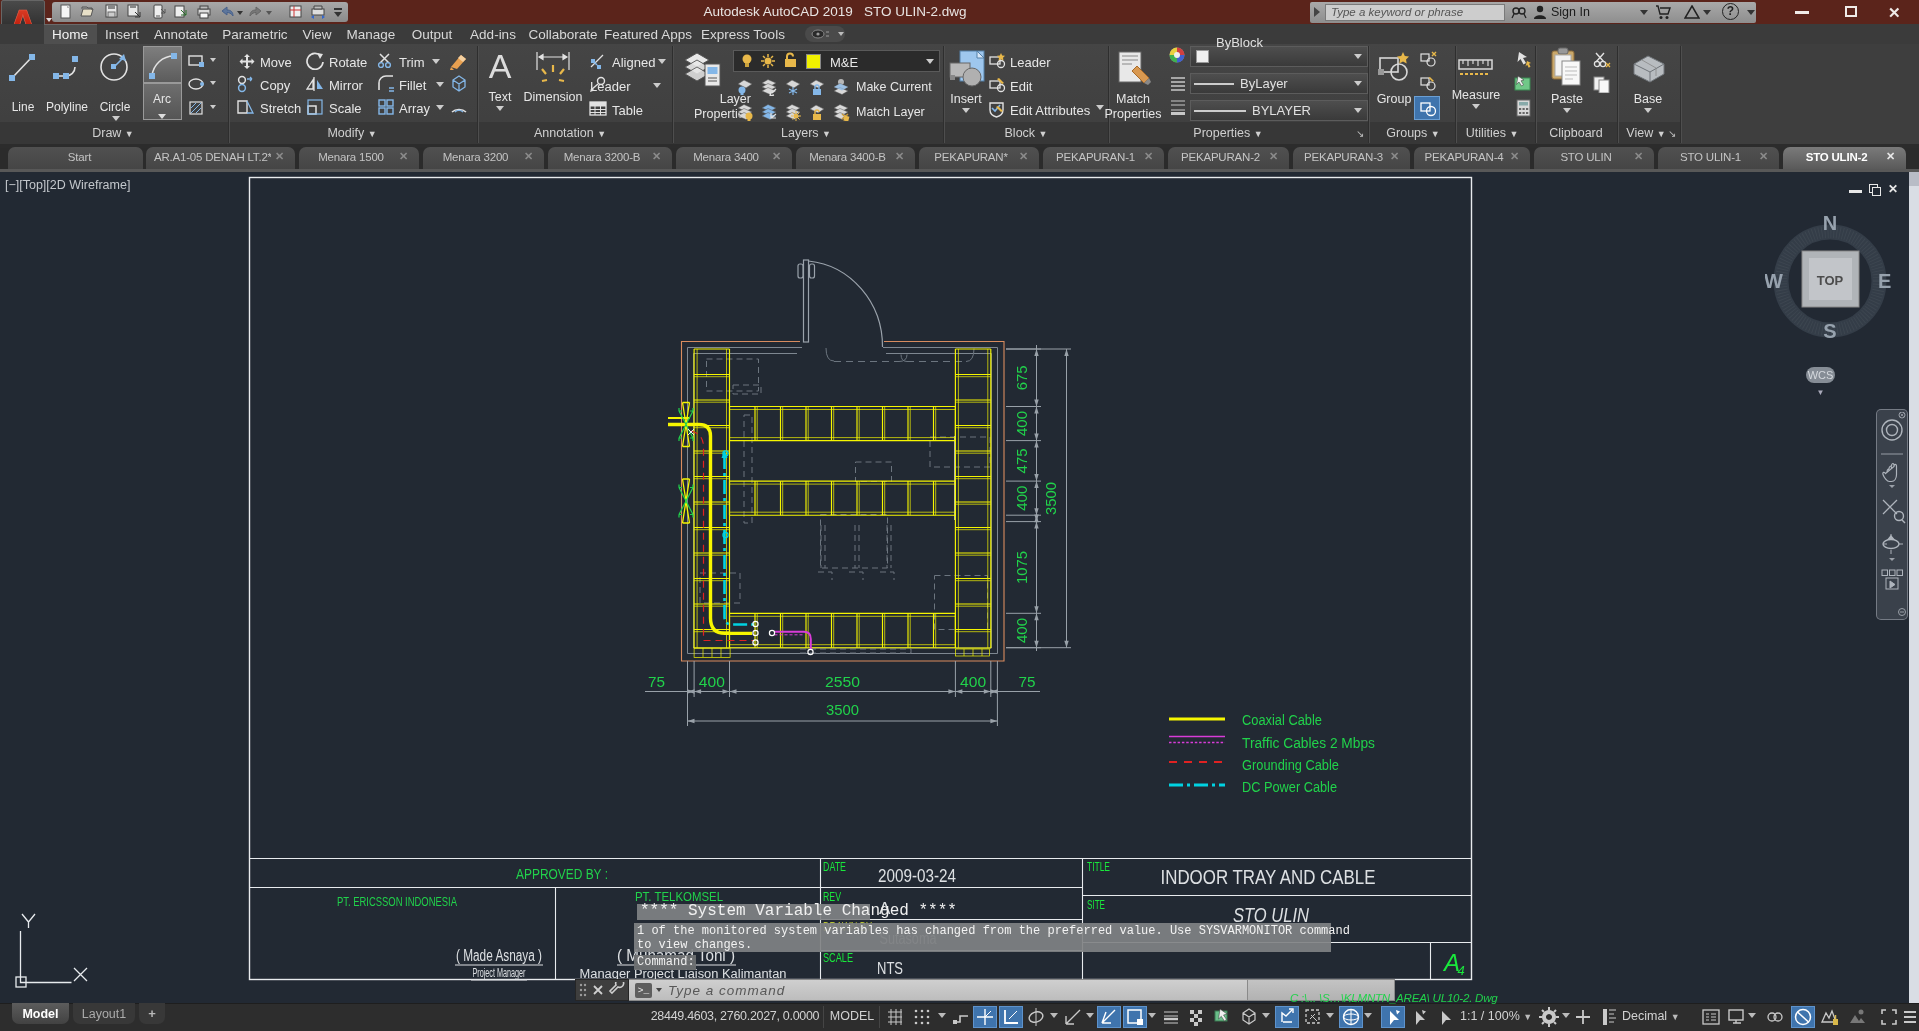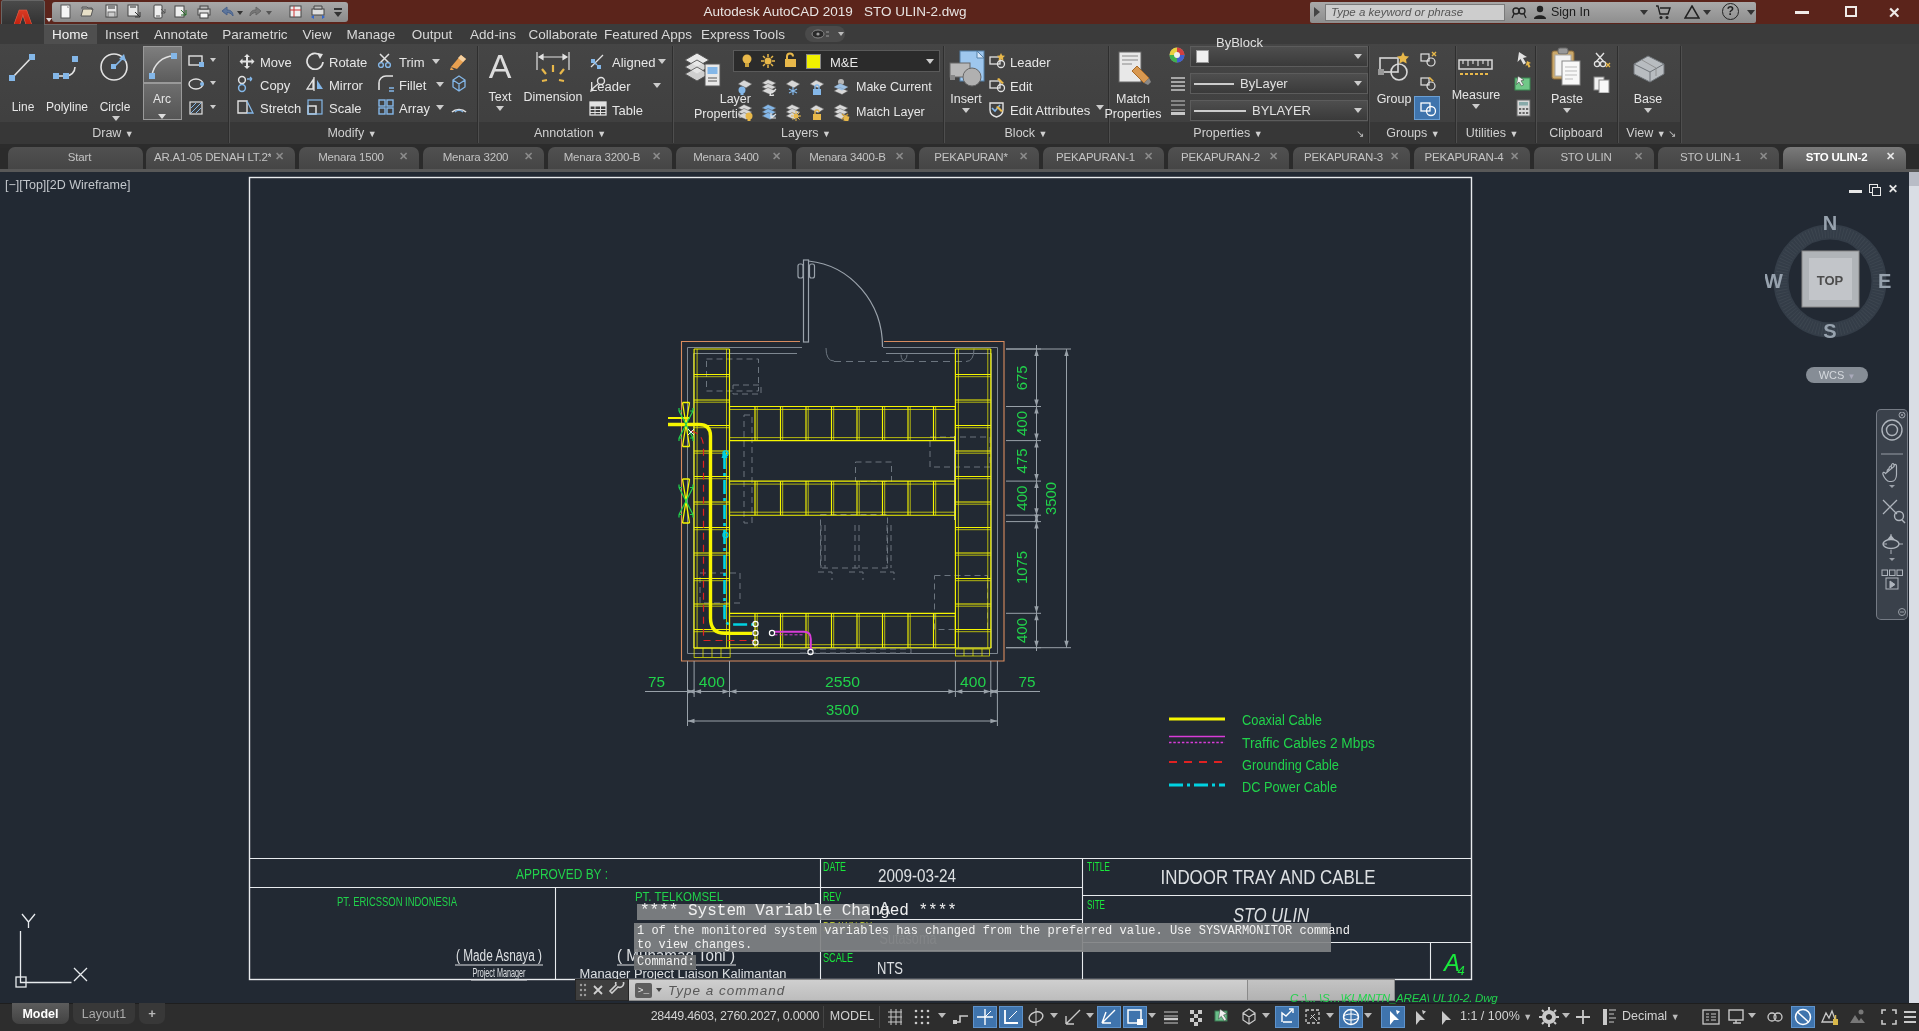--- a/index.html
+++ b/index.html
@@ -901,21 +901,21 @@
 <circle cx="65" cy="71" r="49" fill="none" stroke="#343d48" stroke-width="15"></circle>
 <circle cx="65" cy="71" r="49" fill="none" stroke="#3d4650" stroke-width="12" stroke-dasharray="1 2"></circle>
 <rect x="37" y="41" width="57" height="56" fill="#b0b4b8" stroke="#888"></rect>
 <rect x="44" y="48" width="43" height="42" fill="#c2c5c9"></rect>
 <text x="65" y="75" font-size="13" fill="#4c4c4c" text-anchor="middle" font-weight="bold" font-family="Liberation Sans,sans-serif">TOP</text>
 <text x="65" y="20" font-size="20" fill="#97a2ae" text-anchor="middle" font-weight="bold" font-family="Liberation Sans,sans-serif">N</text>
 <text x="65" y="128" font-size="20" fill="#97a2ae" text-anchor="middle" font-weight="bold" font-family="Liberation Sans,sans-serif">S</text>
 <text x="-1" y="78" font-size="20" fill="#97a2ae" text-anchor="start" font-weight="bold" font-family="Liberation Sans,sans-serif">W</text>
 <text x="113" y="78" font-size="20" fill="#97a2ae" text-anchor="start" font-weight="bold" font-family="Liberation Sans,sans-serif">E</text>
 </svg>
-    <div class="abs" style="left:1806px;top:367px;width:62px;height:16px;background:#868d96;border-radius:8px;font-size:11px;color:#d5d9de;text-align:center;line-height:16px">WCS <span style="font-size:8px;color:#aab">▼</span></div>
+    <div class="abs" style="left:1806px;top:367px;width:29px;height:16px;background:#868d96;border-radius:8px;font-size:11px;color:#d5d9de;text-align:center;line-height:16px">WCS <span style="font-size:8px;color:#aab">▼</span></div>
     <div class="abs" style="left:1876px;top:409px;width:32px;height:211px;background:rgba(145,152,162,0.22);border:1px solid rgba(190,195,205,0.45);border-radius:5px"></div>
     <svg class="abs" style="left:1878px;top:412px" width="28" height="205" viewBox="0 0 28 205">
 <g stroke="#aeb4bc" fill="none" stroke-width="1.4">
 <circle cx="14" cy="18" r="10"></circle>
         <circle cx="14" cy="18" r="5.5"></circle>
 <path d="M3 42 h22" stroke-width="0.8"></path>
 <path d="M9 60 c0 -3 2 -4 2 -1 m0 -2 c0 -3 2.5 -4 2.5 -1 m0 -2 c0 -3 2.5 -3.5 2.5 -.5 m0 1 c0 -2.5 2.5 -3 2.5 0 v8 c0 4 -2 7 -5 7 h-2 c-2.5 0 -5.5 -4 -6.5 -7 -.8 -2.4 1.5 -3 2.5 -1 z" stroke-width="1.2"></path>
 <path d="M5 88 l14 14 m0 -14 l-14 14" stroke-width="1.3"></path>
         <circle cx="21" cy="104" r="4.5"></circle>
         <path d="M24 108 l3 3"></path>

